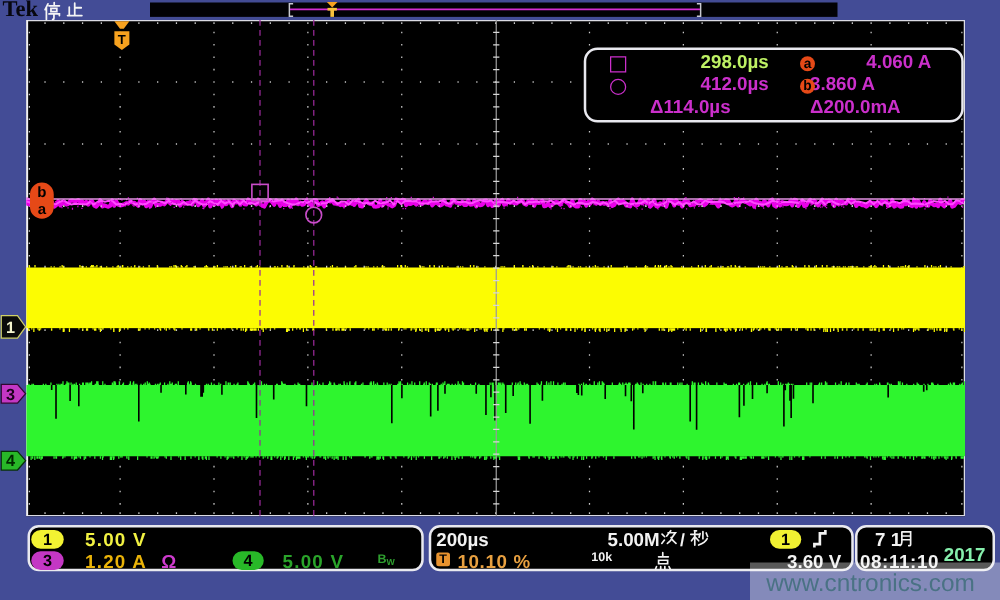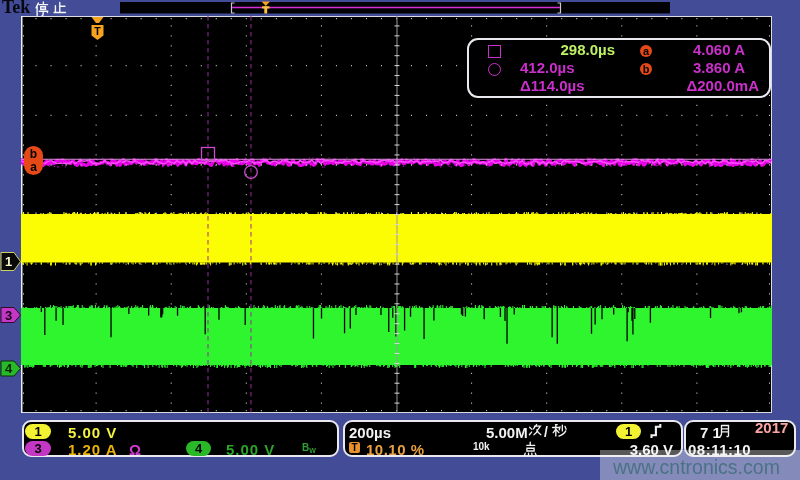--- a/index.html
+++ b/index.html
@@ -59,25 +59,25 @@
       <path d="M4.2,2 L2,6.5 M3,5 V14 M9,1 V2.5 M5,3.5 H13 M6.5,5.5 H11 V8 H6.5 z M5,9.8 H13 V11 M8.8,10 V13 Q8.8,14 7.8,14" fill="none" stroke="#f5f5f5" stroke-width="1.35" stroke-linecap="round"></path>
     </g>
     <g transform="translate(52.5,1) scale(1.04)">
       <path d="M7,1.5 V10.5 M7,5 H12 M2.8,4.5 V10.5 M1.5,11 H12.5" fill="none" stroke="#f5f5f5" stroke-width="1.35" stroke-linecap="round"></path>
     </g>
   </svg>
 <div class="box" style="left:467px;top:38px;width:304px;height:60px;border-radius:11px"></div>
 <div class="abs" style="left:488px;top:45px;width:11px;height:11px;border:1.5px solid #cb2fcb"></div>
 <div class="abs" style="left:488px;top:63px;width:11px;height:11px;border:1.5px solid #cb2fcb;border-radius:50%"></div>
 <div class="abs b" style="left:520px;top:40.5px;width:95px;text-align:right;font-size:15px;color:#bef264">298.0µs</div>
-<div class="abs b" style="left:520px;top:58.5px;width:95px;text-align:left;font-size:15px;color:#cb2fcb">412.0µs</div>
+<div class="abs b" style="left:520px;top:58.5px;width:95px;text-align:right;font-size:15px;color:#cb2fcb">412.0µs</div>
 <div class="abs b" style="left:520px;top:76.5px;width:117px;text-align:left;font-size:15px;color:#cb2fcb">Δ114.0µs</div>
 <div class="abs b" style="left:648px;top:40.5px;width:97px;text-align:right;font-size:15px;color:#cb2fcb">4.060 A</div>
-<div class="abs b" style="left:648px;top:58.5px;width:97px;text-align:right;font-size:15px;color:#cb2fcb">3.860 A</div>
-<div class="abs b" style="left:648px;top:76.5px;width:111px;text-align:right;font-size:15px;color:#cb2fcb">Δ200.0mA</div>
+<div class="abs b" style="left:648px;top:58.5px;width:97px;text-align:left;font-size:15px;color:#cb2fcb">3.860 A</div>
+<div class="abs b" style="left:648px;top:76.5px;width:111px;text-align:left;font-size:15px;color:#cb2fcb">Δ200.0mA</div>
 <div class="abs b" style="left:640px;top:44.5px;width:12px;height:12px;background:#e64917;border-radius:50%;color:#000;font-size:11px;line-height:12.5px;text-align:center">a</div>
 <div class="abs b" style="left:640px;top:62.5px;width:12px;height:12px;background:#e64917;border-radius:50%;color:#000;font-size:11px;line-height:12.5px;text-align:center">b</div>
 <div class="box" style="left:22px;top:420px;width:317px;height:37px"></div>
 <div class="box" style="left:343px;top:420px;width:340px;height:37px"></div>
 <div class="box" style="left:684px;top:420px;width:112px;height:37px"></div>
 <div class="abs b" style="left:25px;top:424px;width:26px;height:15px;background:#f2f232;border-radius:8px;color:#000;font-size:13px;line-height:15.5px;text-align:center">1</div>
 <div class="abs b" style="left:68px;top:423.5px;font-size:15px;color:#f2f242;letter-spacing:1px">5.00 V</div>
 <div class="abs b" style="left:25px;top:441px;width:26px;height:15px;background:#c437c4;border-radius:8px;color:#000;font-size:13px;line-height:15.5px;text-align:center">3</div>
 <div class="abs b" style="left:68px;top:440.5px;font-size:15px;color:#eab308;letter-spacing:1px">1.20 A</div>
 <div class="abs b" style="left:129px;top:440.5px;font-size:15px;color:#cd3bcd">Ω</div>
@@ -103,15 +103,15 @@
 <div class="abs b" style="left:616px;top:424px;width:25px;height:15px;background:#f2f232;border-radius:8px;color:#000;font-size:13px;line-height:15.5px;text-align:center">1</div>
 <div class="abs" style="left:349px;top:442px;width:11px;height:11px;background:#e8922e;border-radius:2px;color:#000;font-size:10px;line-height:11.5px;text-align:center;font-weight:bold">T</div>
 <div class="abs b" style="left:366px;top:440.5px;font-size:15px;color:#e8a040;letter-spacing:0.5px">10.10 %</div>
 <div class="abs b" style="left:595px;top:440.5px;width:78px;text-align:right;font-size:15px;color:#f2f2f2">3.60 V</div>
 <div class="abs b" style="left:700px;top:423.5px;font-size:15px;color:#f2f2f2">7 1</div>
 <svg width="20" height="16" viewBox="0 0 20 16" class="abs" style="left:716px;top:423px">
     <g transform="translate(2,1) scale(1)">
       <path d="M3.5,1.5 H10.5 V11.5 Q10.5,12.8 9,12.5 M3.5,1.5 V9.5 Q3.5,11.5 2,12.5 M4,4.8 H10 M4,7.8 H10" fill="none" stroke="#f2f2f2" stroke-width="1.35" stroke-linecap="round"></path>
     </g>
   </svg>
-<div class="abs b" style="left:755px;top:419px;font-size:15px;color:#fca5a5">2017</div>
+<div class="abs b" style="left:755px;top:436px;font-size:15px;color:#86efac">2017</div>
 <div class="abs b" style="left:688px;top:440.5px;font-size:15px;color:#f2f2f2;letter-spacing:0.5px">08:11:10</div>
 <div class="abs" style="left:600px;top:450px;width:200px;height:30px;background:rgba(255,255,255,0.35)"></div>
 <div class="abs" style="left:613px;top:456px;font-size:19.5px;color:#44707f;opacity:0.9">www.cntronics.com</div>
 </body></html>

